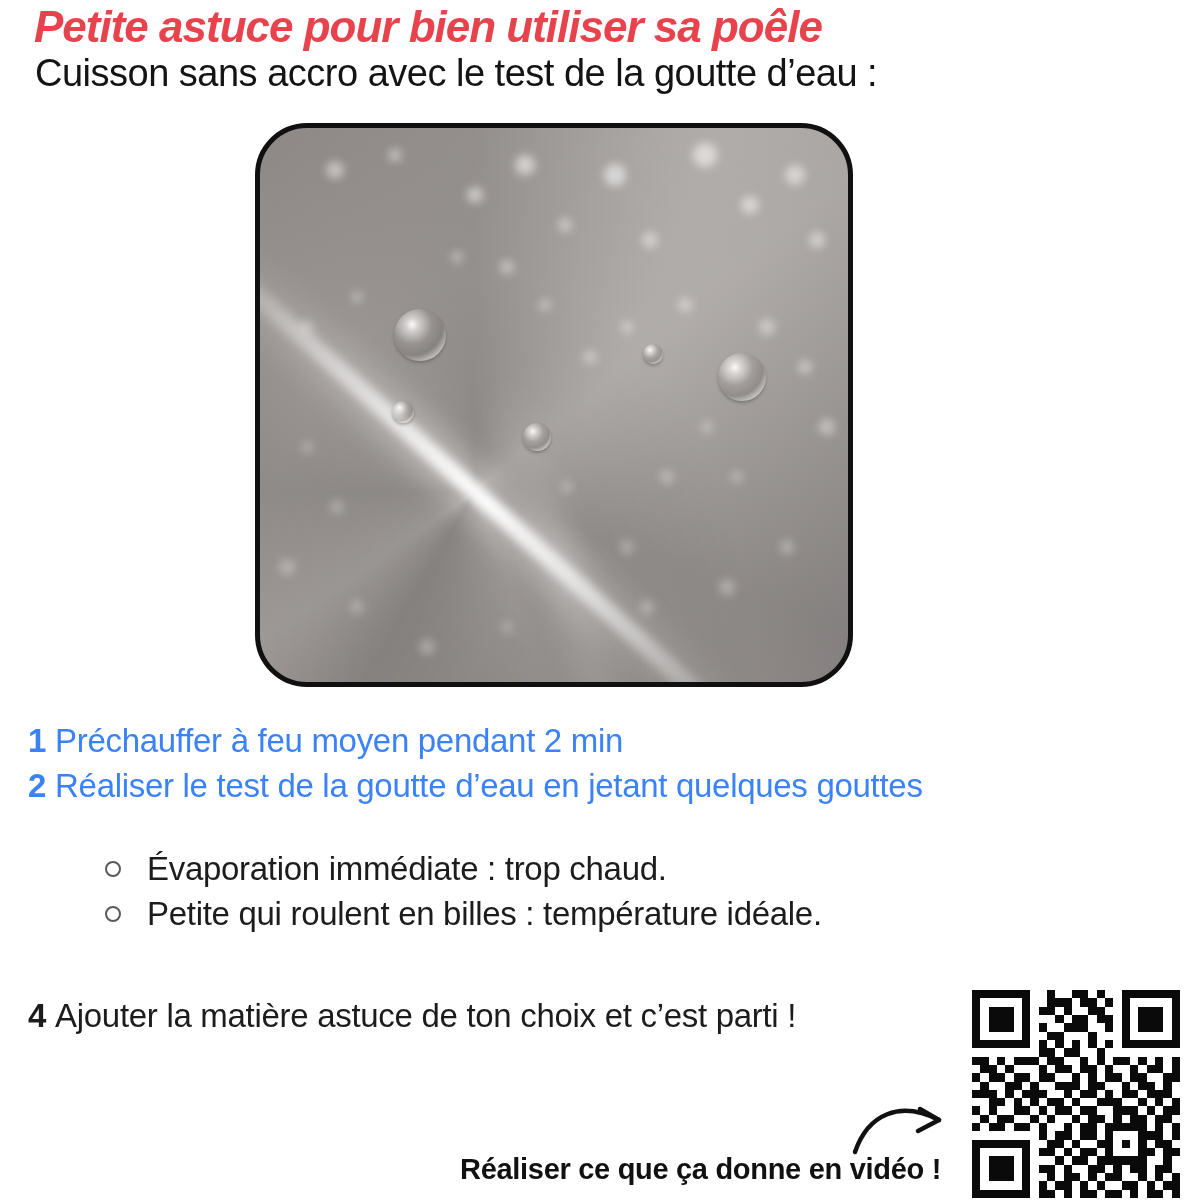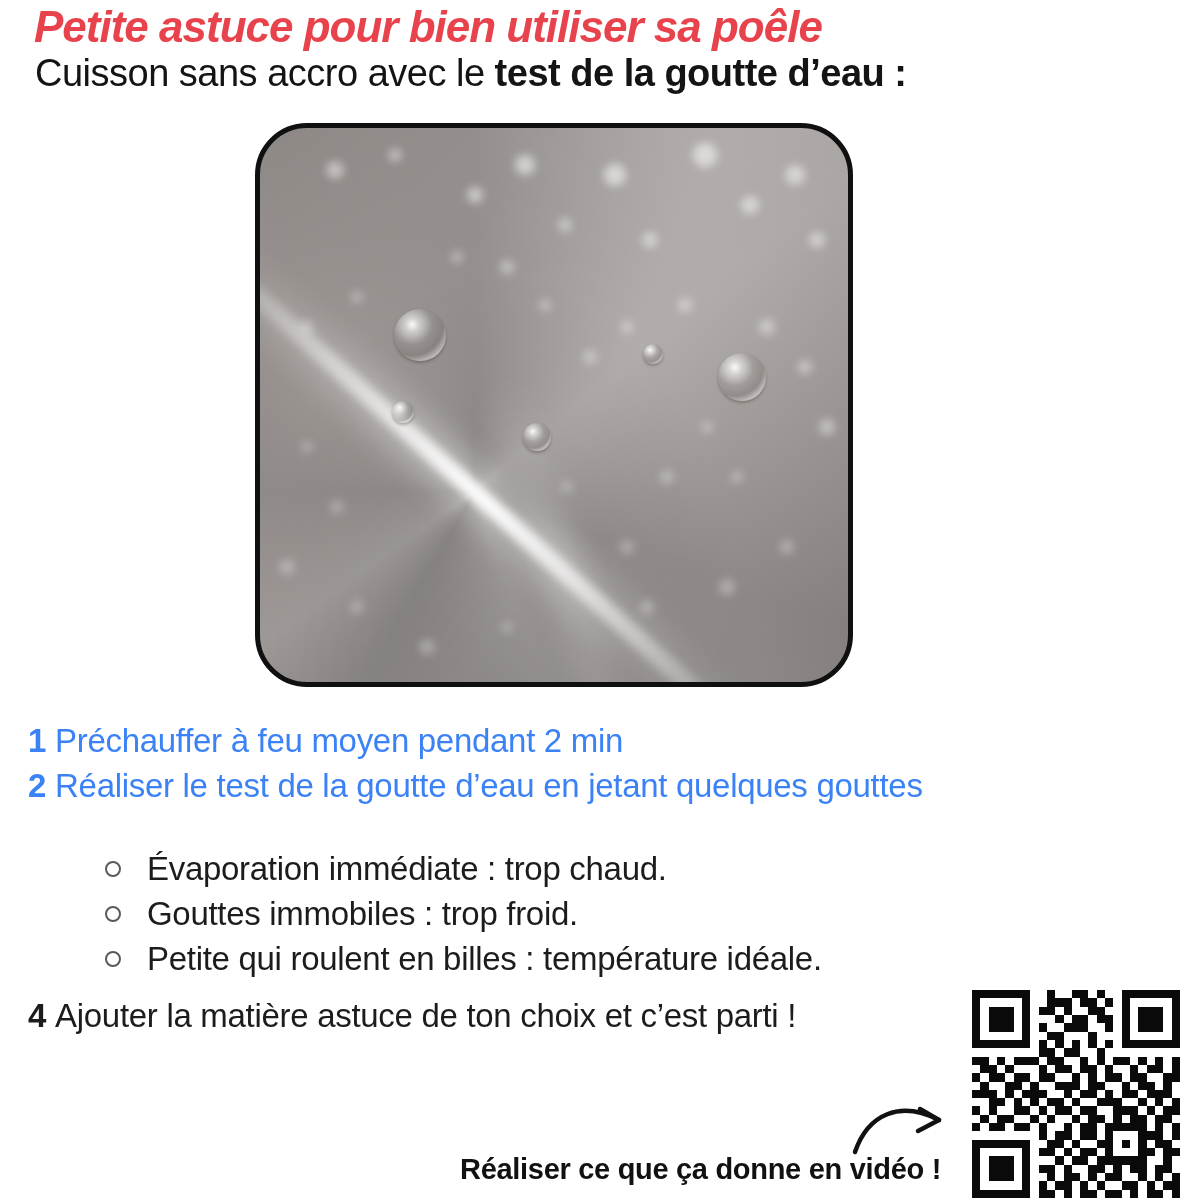--- a/index.html
+++ b/index.html
@@ -12,21 +12,21 @@
   .title{
     left:34px;top:2px;width:1140px;
     font-size:44px;font-weight:700;letter-spacing:-1px;color:#e8434d;
     white-space:nowrap;
     font-style:italic;
   }
   .subtitle{
     left:35px;top:52px;width:1150px;font-size:38px;letter-spacing:-0.5px;color:#141414;
     white-space:nowrap;
   }
-  .subtitle .bold{font-weight:700;}
+  .subtitle .bold{font-weight:400;}
   
   .photo{
     left:255px;top:123px;width:588px;height:554px;
     border:5px solid #101010;border-radius:52px;overflow:hidden;
     background:
       radial-gradient(ellipse at 40% 115%, rgba(0,0,0,0.14), rgba(0,0,0,0) 55%),
       radial-gradient(ellipse at 70% -10%, rgba(255,255,255,0.10), rgba(0,0,0,0.05) 70%),
       conic-gradient(from 210deg at 36.5% 65.7%,
         rgba(0,0,0,0.10), rgba(255,255,255,0.06) 25deg, rgba(0,0,0,0.06) 60deg,
         rgba(255,255,255,0.05) 100deg, rgba(0,0,0,0.10) 150deg, rgba(255,255,255,0.07) 200deg,
@@ -142,24 +142,20 @@
   <div class="step-row"><span class="step-num">2</span><span>Réaliser le test de la goutte d’eau en jetant quelques gouttes</span></div>
 </div>
 
 <div class="abs obs-list">
   <div class="obs-row">
     <span class="ring"></span>
     <span>Évaporation immédiate : trop chaud.</span>
   </div>
   <div class="obs-row">
     <span class="ring"></span>
-    <span>Gouttes immobiles : trop froid.</span>
-  </div>
-  <div class="obs-row">
-    <span class="ring"></span>
     <span>Petite qui roulent en billes : température idéale.</span>
   </div>
 </div>
 
 <div class="abs final-step"><span class="step-num">4</span><span>Ajouter la matière astuce de ton choix et c’est parti !</span>
 </div>
 
 <div class="abs qr" id="qr">
     <div class="b"></div>
     <div class="b"></div>

